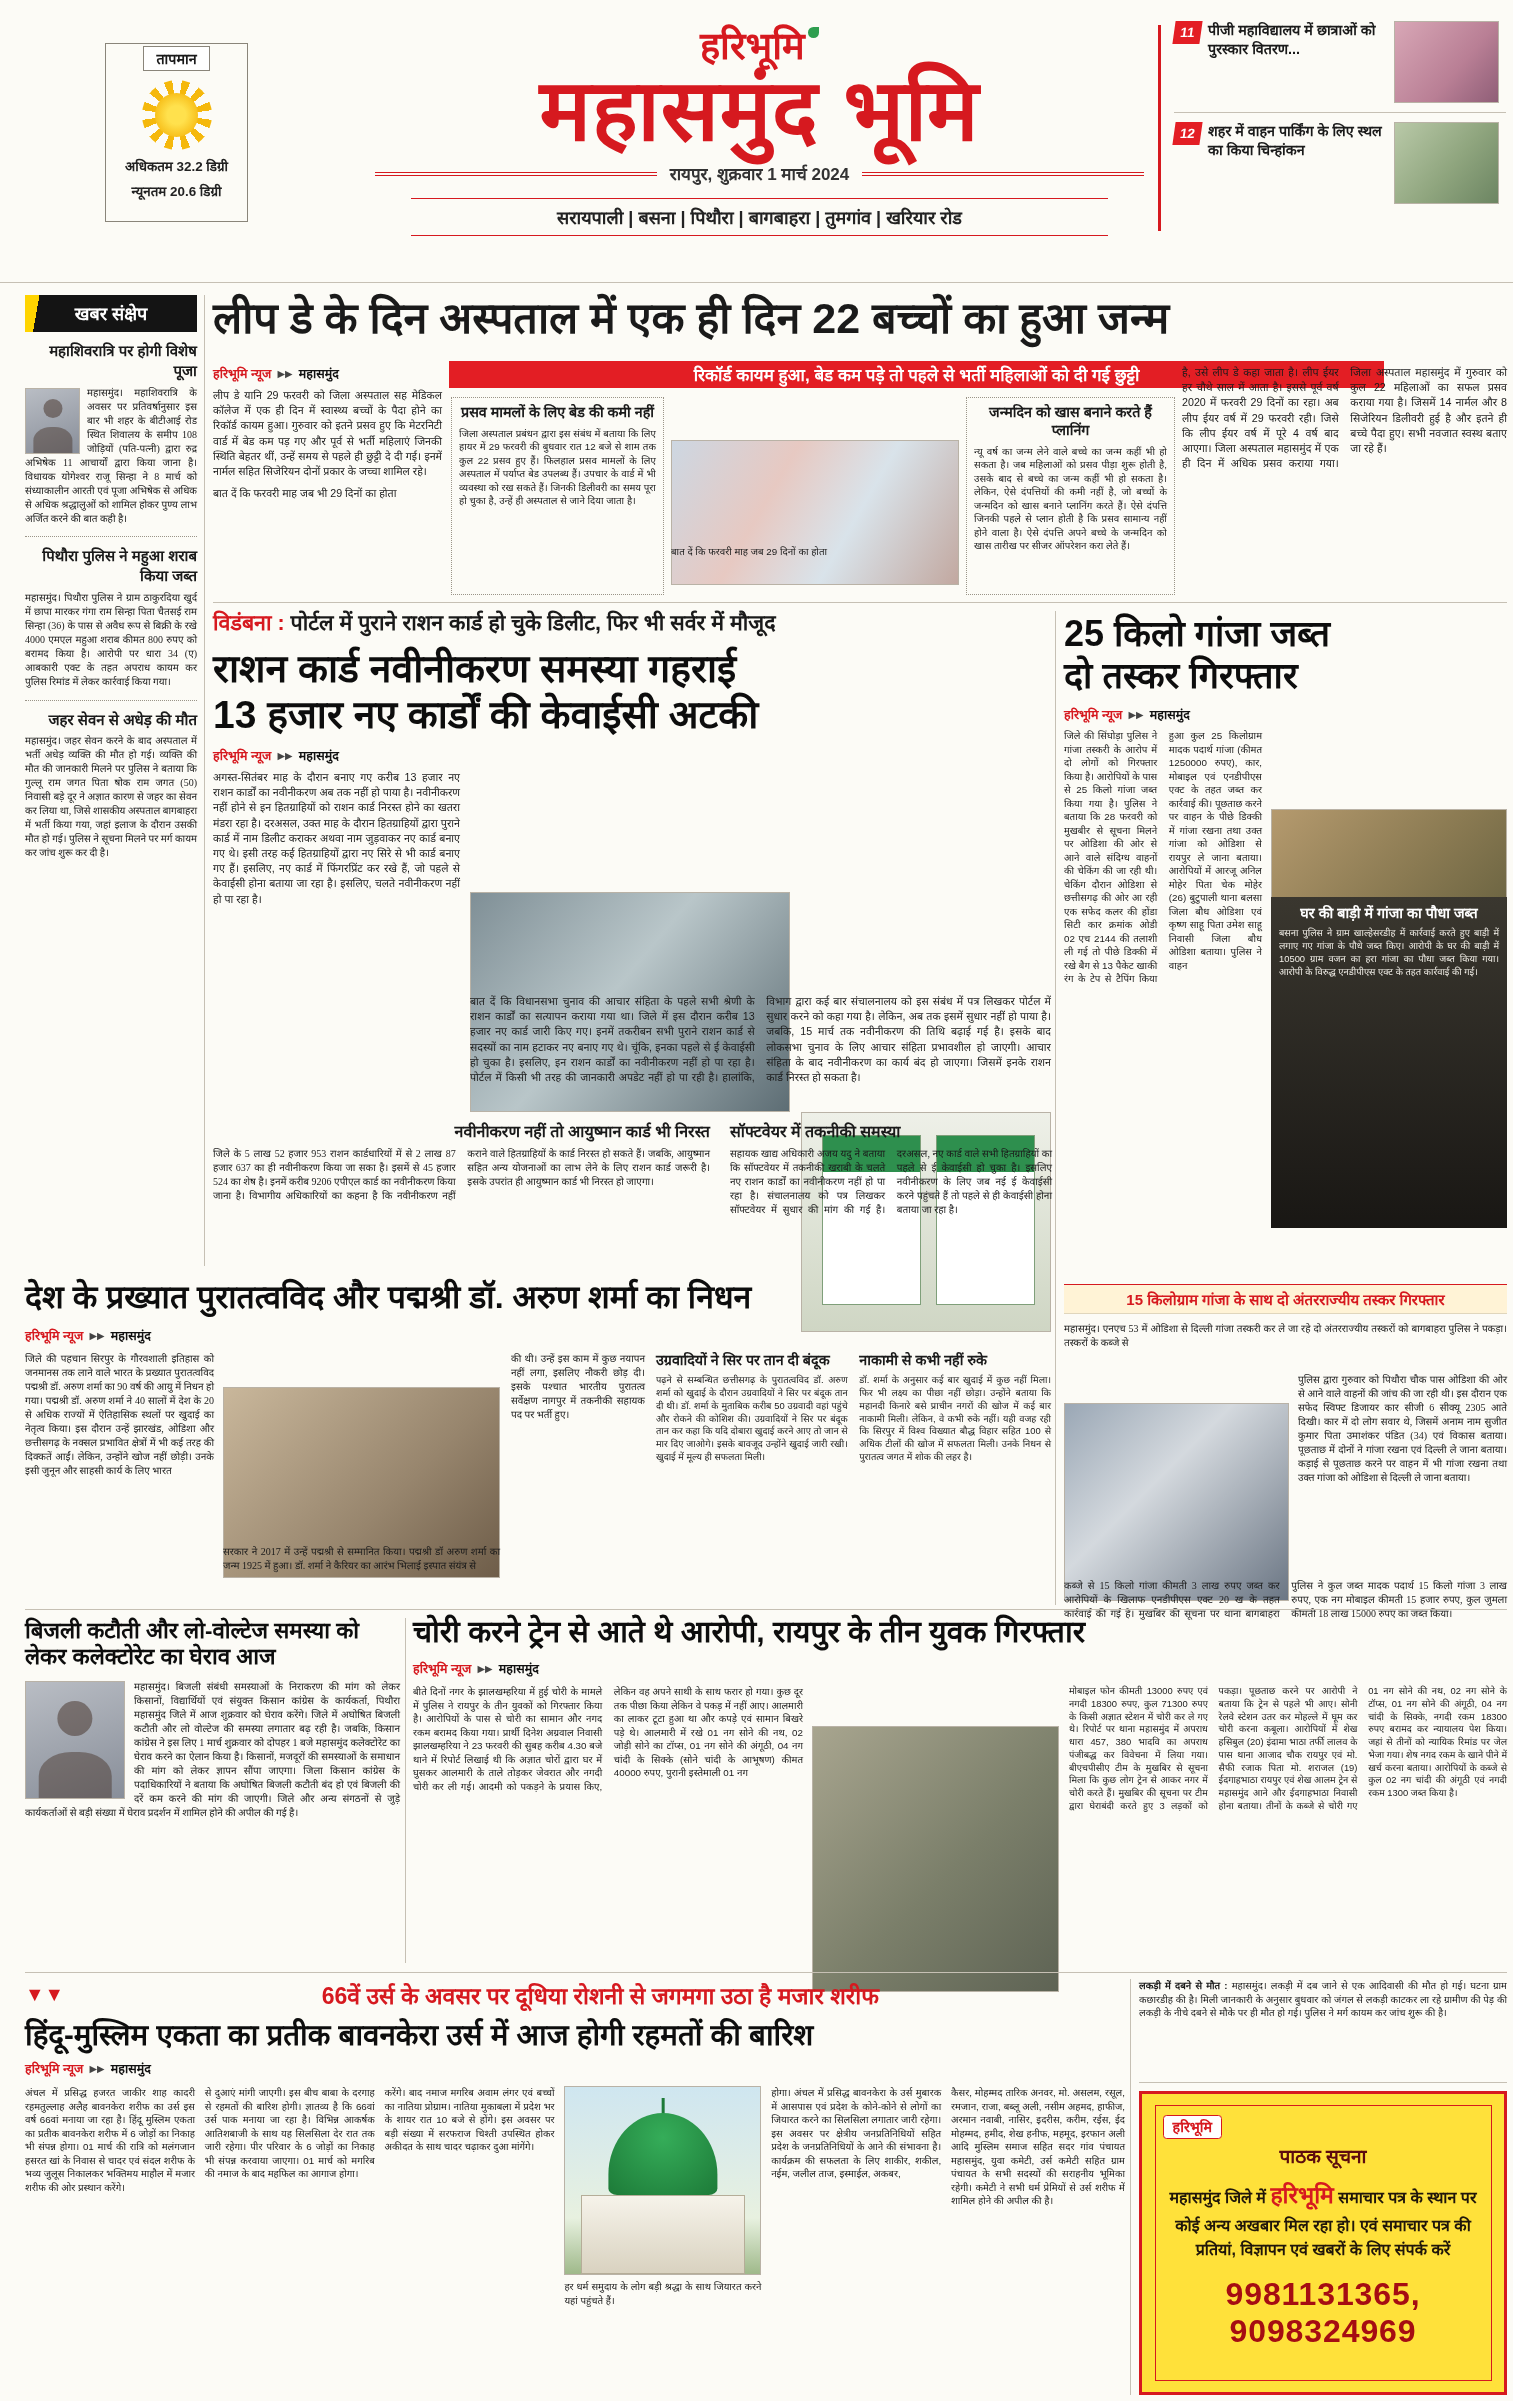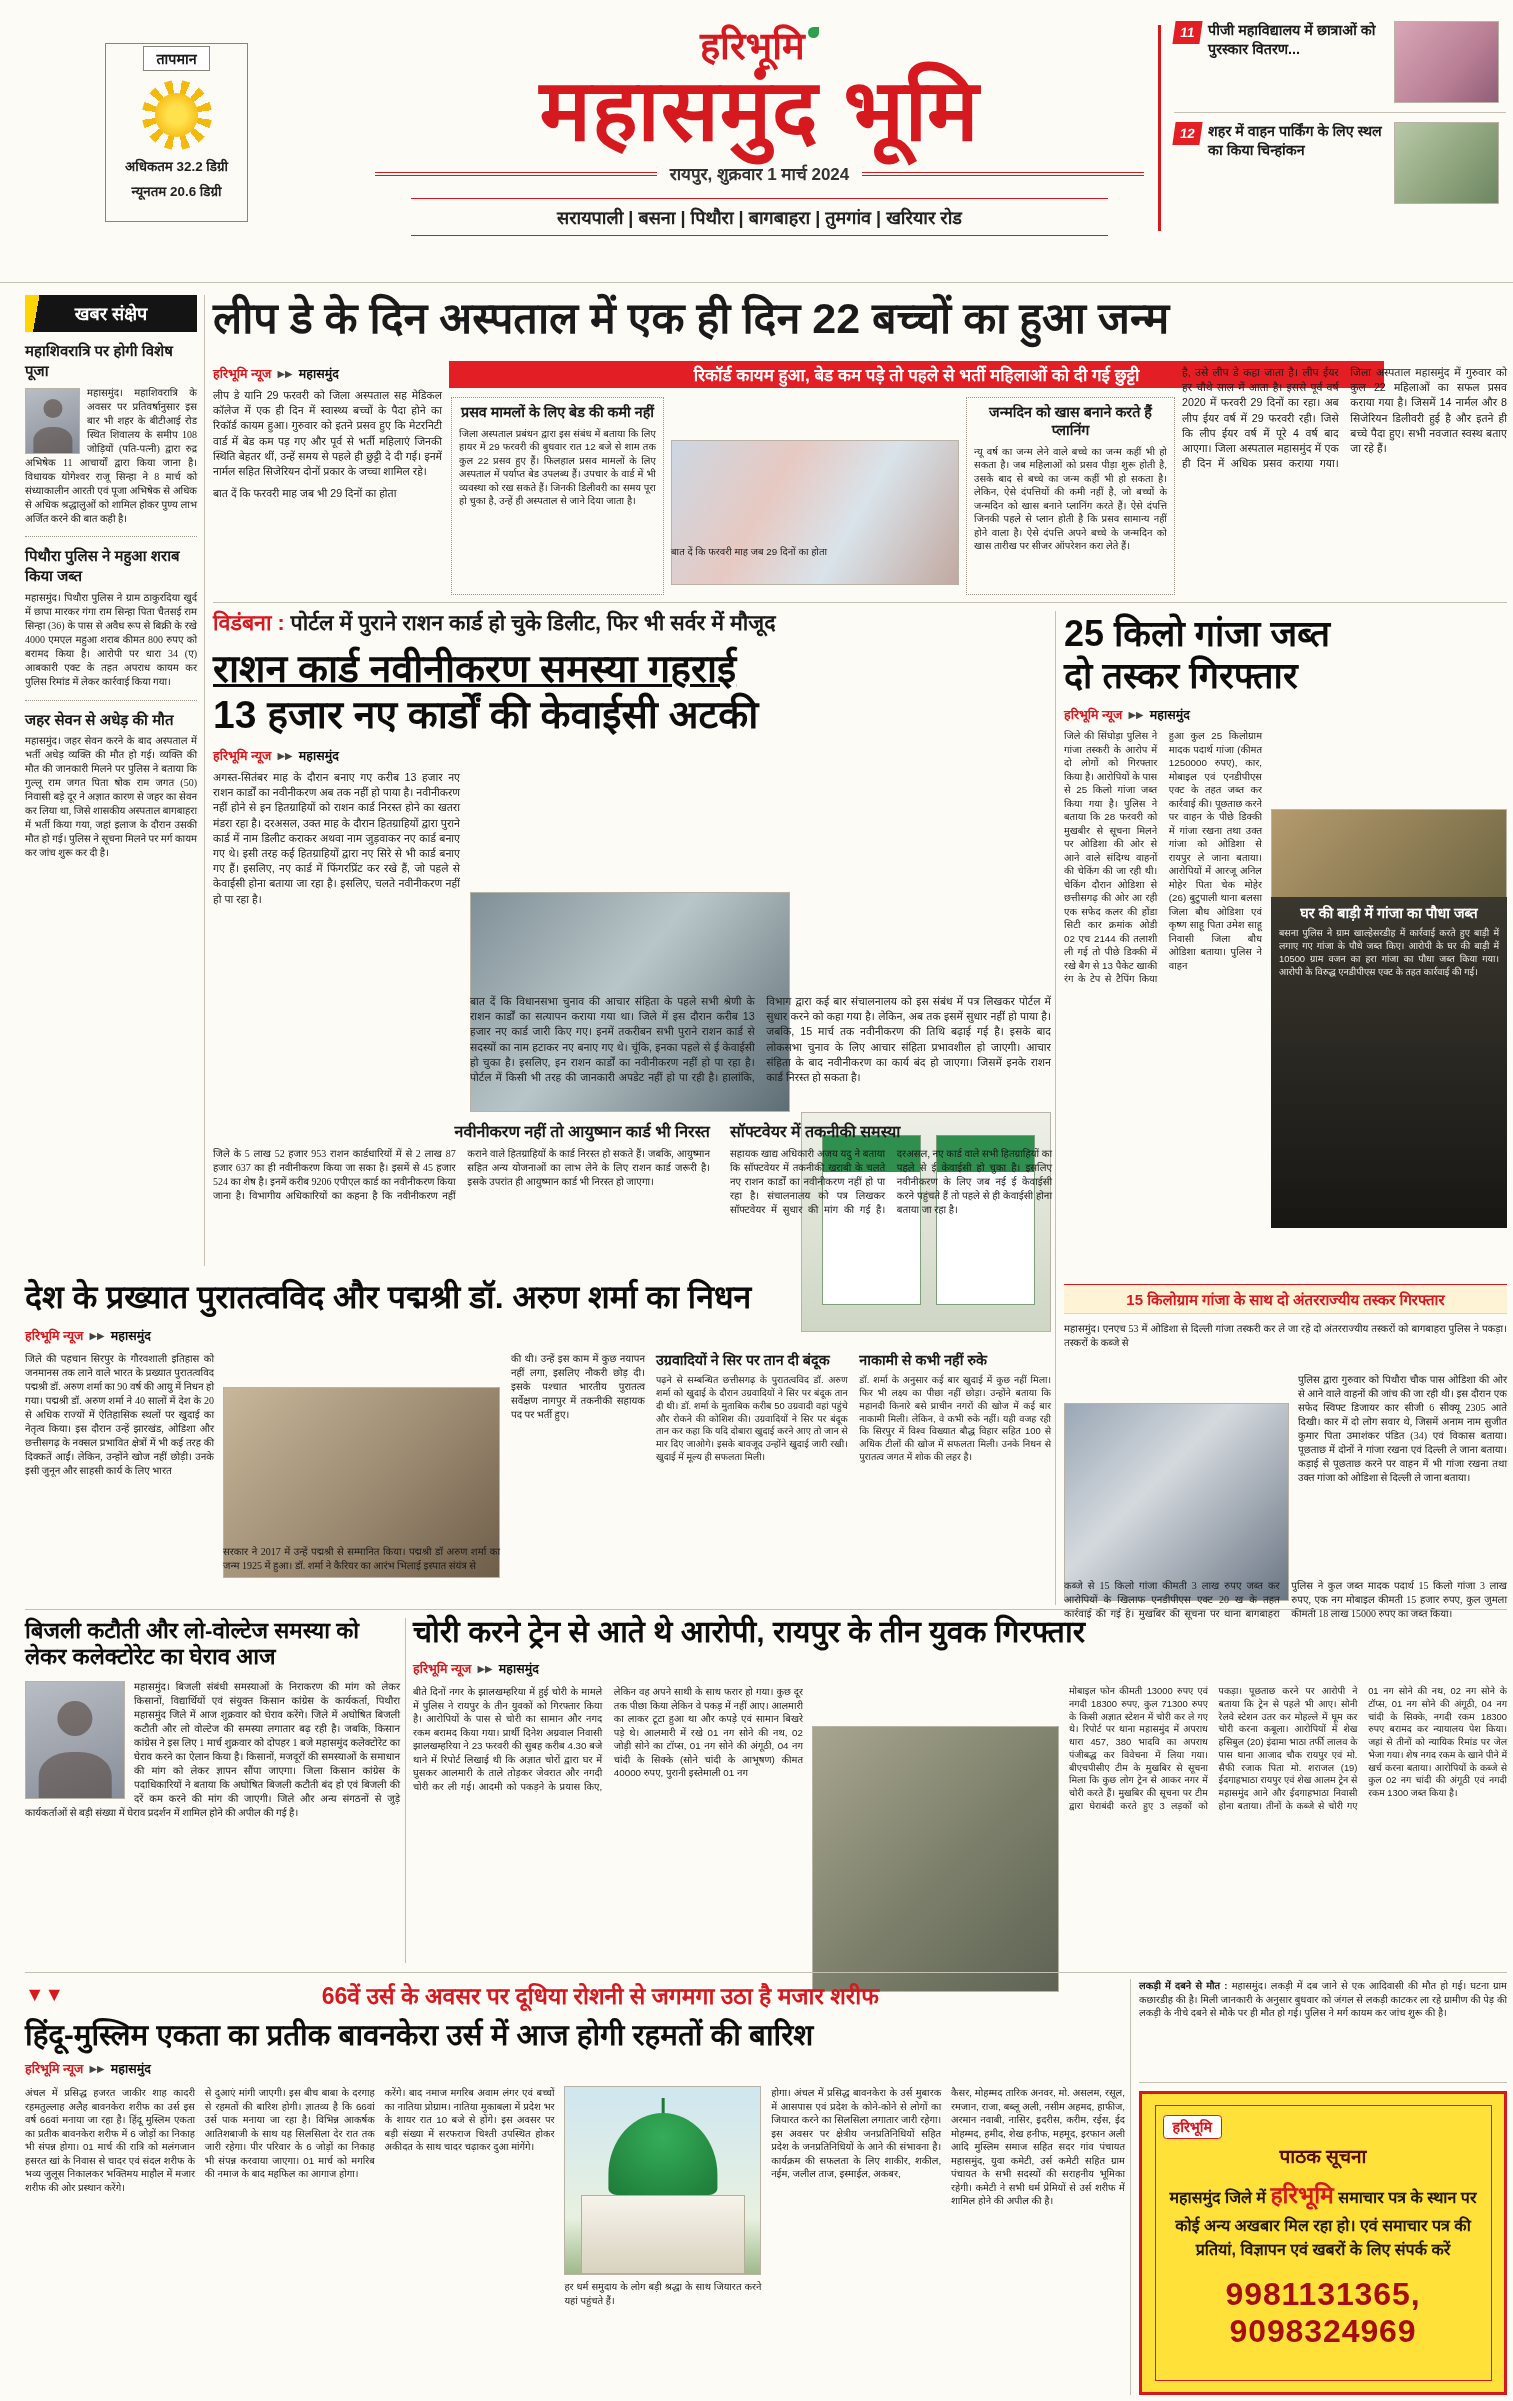--- a/index.html
+++ b/index.html
@@ -35,21 +35,21 @@
   .masthead{font-size:86px;font-weight:bold;color:#d6191f;line-height:1.05;letter-spacing:0.9px;}
   .dateline{display:flex;align-items:center;gap:12.5px;justify-content:center;font-size:17px;font-weight:bold;color:#333;}
   .dateline::before,.dateline::after{content:"";flex:1;height:2.7px;border-top:0.9px solid #d6191f;border-bottom:0.9px solid #d6191f;}
   .region-bar{border-top:1.8px solid #d6191f;border-bottom:1.8px solid #d6191f;text-align:center;font-weight:bold;font-size:18px;padding:6.3px 0;color:#222;}
   .teaser{display:flex;gap:7.1px;align-items:flex-start;}
   .tz-num{min-width:27px;height:23px;background:#e31e24;color:#fff;font-weight:bold;font-size:13.4px;display:flex;align-items:center;justify-content:center;transform:skewX(-8deg);}
   .tz-title{font-size:14.3px;font-weight:bold;line-height:1.3;width:179px;}
   
   .briefs-head{background:linear-gradient(100deg,#ffd400 0 14.3px,#141414 14.3px);color:#fff;font-weight:bold;font-size:18px;text-align:center;padding:6.3px 0 7.1px;}
   .brief{border-bottom:0.9px dotted #9a9488;padding:9px 0 10.7px;}
-  .brief h3{font-size:15px;text-align:left;margin-bottom:5.4px;line-height:1.3;}
+  .brief h3{font-size:15px;text-align:right;margin-bottom:5.4px;line-height:1.3;}
   .portrait::before{content:"";position:absolute;left:50%;top:16%;width:36%;aspect-ratio:1/1;transform:translateX(-50%);border-radius:50%;background:rgba(66,46,36,.5);}
   .portrait::after{content:"";position:absolute;left:50%;bottom:-6%;width:74%;height:46%;transform:translateX(-50%);border-radius:45% 45% 0 0;background:rgba(66,46,36,.45);}
   
   .ph-hospital{background:linear-gradient(120deg,#cdd7e2,#e7c9c2 35%,#d9e3ea 62%,#c2a8a0);}
   .ph-tablet{background:linear-gradient(130deg,#7f8f96,#b9c6c9 45%,#5d6d74);}
   .ph-cards{background:linear-gradient(180deg,#eef0e8,#cfd6c4);}
   .card-mini{position:absolute;background:#fff;border:0.9px solid #7f9f7a;}
   .card-mini .bar{height:22%;background:#2e8f4e;}
   .ph-ganja{background:linear-gradient(135deg,#b59a6e,#8a7a52 50%,#5d5a3a);}
   .ph-dark{background:linear-gradient(180deg,#3a372f,#191714);}
@@ -160,21 +160,21 @@
     </div>
     <div class="abs t12 jt c2" style="left:969px;top:70px;width:325px;height:231px;">है, उसे लीप डे कहा जाता है। लीप ईयर हर चौथे साल में आता है। इससे पूर्व वर्ष 2020 में फरवरी 29 दिनों का रहा। अब लीप ईयर वर्ष में 29 फरवरी रही। जिसे कि लीप ईयर वर्ष में पूरे 4 वर्ष बाद आएगा। जिला अस्पताल महासमुंद में एक ही दिन में अधिक प्रसव कराया गया। जिला अस्पताल महासमुंद में गुरुवार को कुल 22 महिलाओं का सफल प्रसव कराया गया है। जिसमें 14 नार्मल और 8 सिजेरियन डिलीवरी हुई है और इतने ही बच्चे पैदा हुए। सभी नवजात स्वस्थ बताए जा रहे हैं।</div>
   </div>
   <div class="hline" style="left:213px;top:602px;width:1294px;"></div>
 
   <div class="abs" style="left:213px;top:611px;width:838px;height:656px;">
     <div class="kicker">
       <span class="red">विडंबना :</span>
       <span>पोर्टल में पुराने राशन कार्ड हो चुके डिलीट, फिर भी सर्वर में मौजूद</span>
     </div>
-    <h2 class="story" style="font-size:39px;margin-top:9px;text-decoration:underline;">राशन कार्ड नवीनीकरण समस्या गहराई</h2>
+    <h2 class="story" style="font-size:39px;margin-top:9px;">राशन कार्ड नवीनीकरण समस्या गहराई</h2>
     <h2 class="story" style="font-size:39px;">13 हजार नए कार्डों की केवाईसी अटकी</h2>
     <div class="byline" style="position:absolute;left:0;top:136px;">
       <span class="ag">हरिभूमि न्यूज</span>
       <span class="ar">▶▶</span>
       <span class="pl">महासमुंद</span>
     </div>
     <div class="abs t12 jt" style="left:0;top:159px;width:247px;height:340px;">अगस्त-सितंबर माह के दौरान बनाए गए करीब 13 हजार नए राशन कार्डों का नवीनीकरण अब तक नहीं हो पाया है। नवीनीकरण नहीं होने से इन हितग्राहियों को राशन कार्ड निरस्त होने का खतरा मंडरा रहा है। दरअसल, उक्त माह के दौरान हितग्राहियों द्वारा पुराने कार्ड में नाम डिलीट कराकर अथवा नाम जुड़वाकर नए कार्ड बनाए गए थे। इसी तरह कई हितग्राहियों द्वारा नए सिरे से भी कार्ड बनाए गए हैं। इसलिए, नए कार्ड में फिंगरप्रिंट कर रखे हैं, जो पहले से केवाईसी होना बताया जा रहा है। इसलिए, चलते नवीनीकरण नहीं हो पा रहा है।</div>
     <div class="abs photo ph-tablet" style="left:257px;top:154px;width:320px;height:220px;"></div>
     <div class="abs photo ph-cards" style="left:588px;top:154px;width:250px;height:220px;">
       <div class="card-mini" style="left:8%;top:10%;width:40%;height:78%;">

